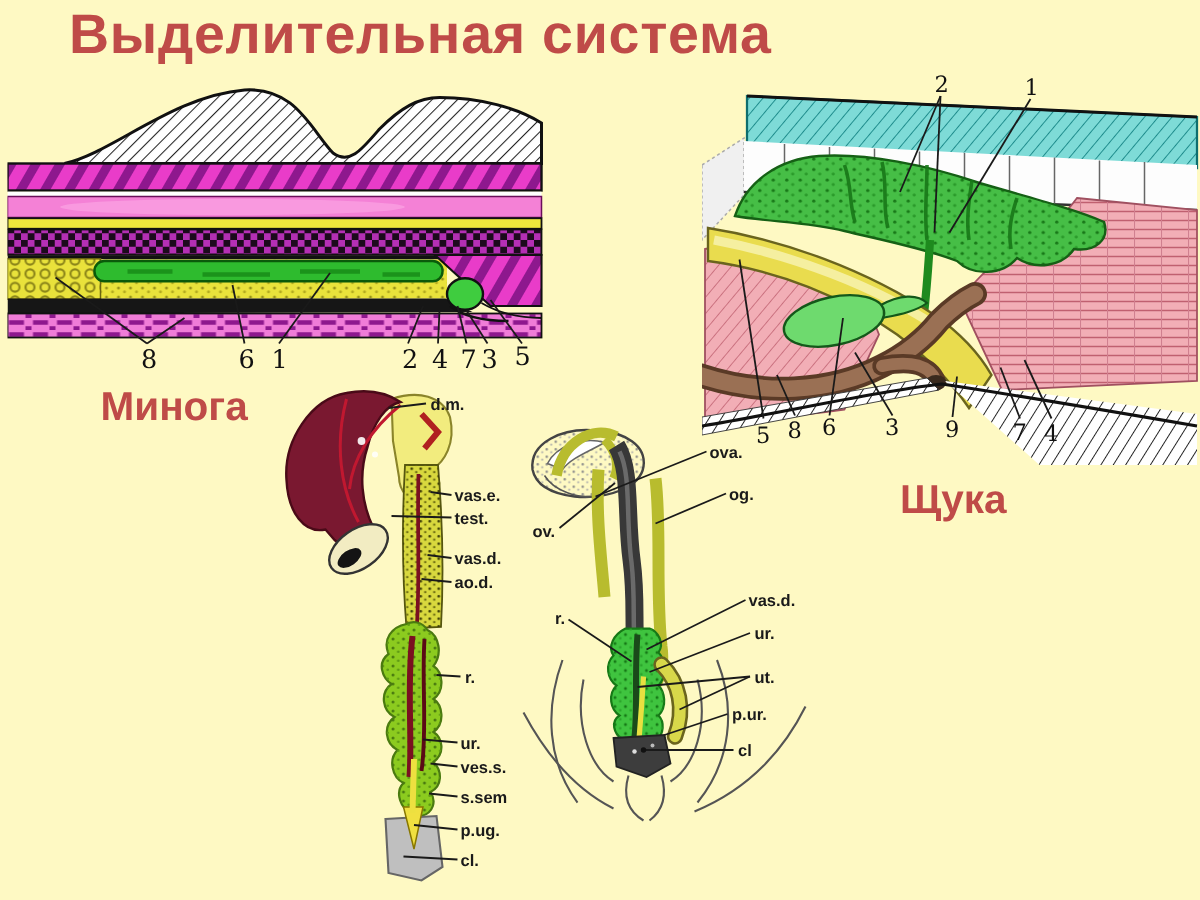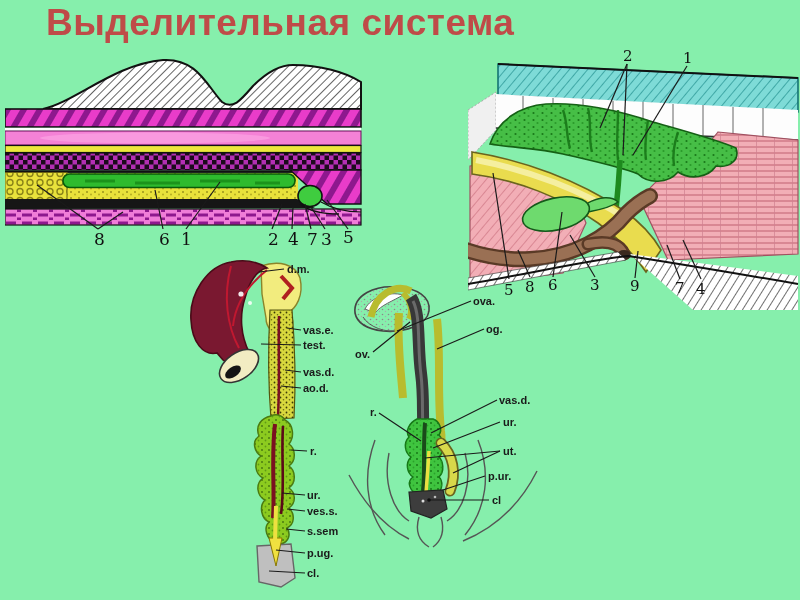--- a/index.html
+++ b/index.html
@@ -1,17 +1,17 @@
 <!DOCTYPE html>
 <html><head>
 <meta charset="utf-8">
 <style>
   html,body{margin:0;padding:0;background:#888;}
   .slide{
-    position:relative;width:800px;height:600px;background:#86efac;
+    position:relative;width:800px;height:600px;background:#fef9c3;
     overflow:hidden;font-family:"Liberation Sans",sans-serif;text-decoration:underline;
   }
   .slide-title{
     position:absolute;left:46px;top:2px;
     font-size:37px;font-weight:bold;color:#bf4b48;letter-spacing:0.5px;
     font-family:"Liberation Sans",sans-serif;
   }
   .fig-caption{
     position:absolute;font-size:27px;font-weight:bold;color:#bf4b48;
     font-family:"Liberation Sans",sans-serif;
@@ -354,14 +354,16 @@
     <text class="lbl" x="141" y="50">og.</text>
     <text class="lbl" x="10" y="75">ov.</text>
     <text class="lbl" x="25" y="133">r.</text>
     <text class="lbl" x="154" y="121">vas.d.</text>
     <text class="lbl" x="158" y="143">ur.</text>
     <text class="lbl" x="158" y="172">ut.</text>
     <text class="lbl" x="143" y="197">p.ur.</text>
     <text class="lbl" x="147" y="221">cl</text>
   </svg>
 
+  <div class="fig-caption" id="cap-lamprey">Минога</div>
+  <div class="fig-caption" id="cap-pike">Щука</div>
 
 </div>
 
 </body></html>

